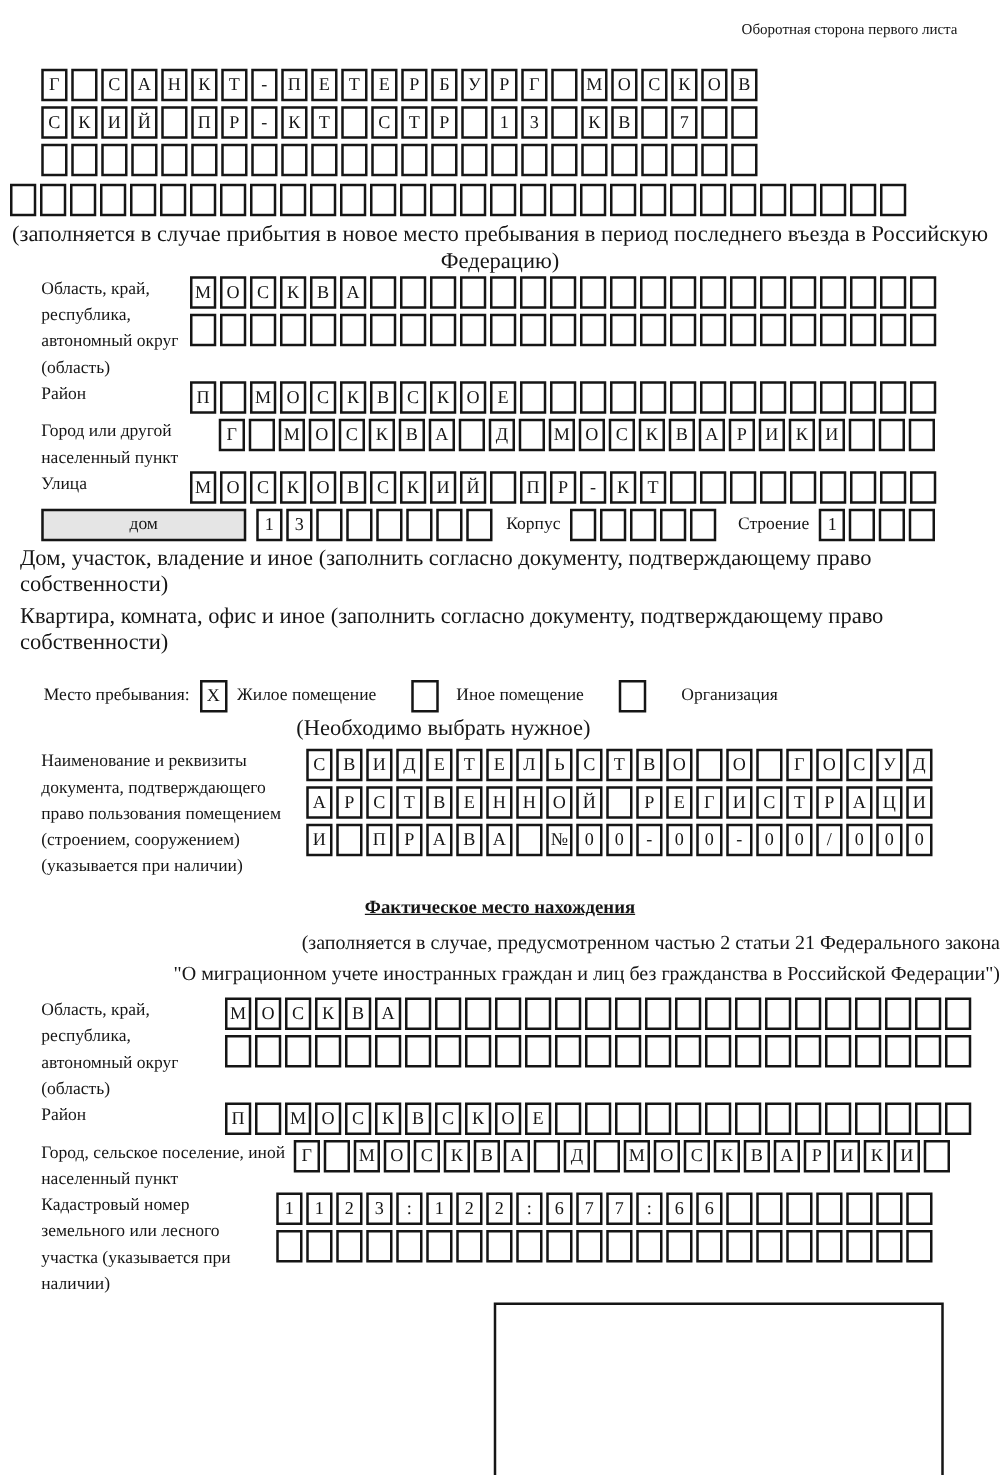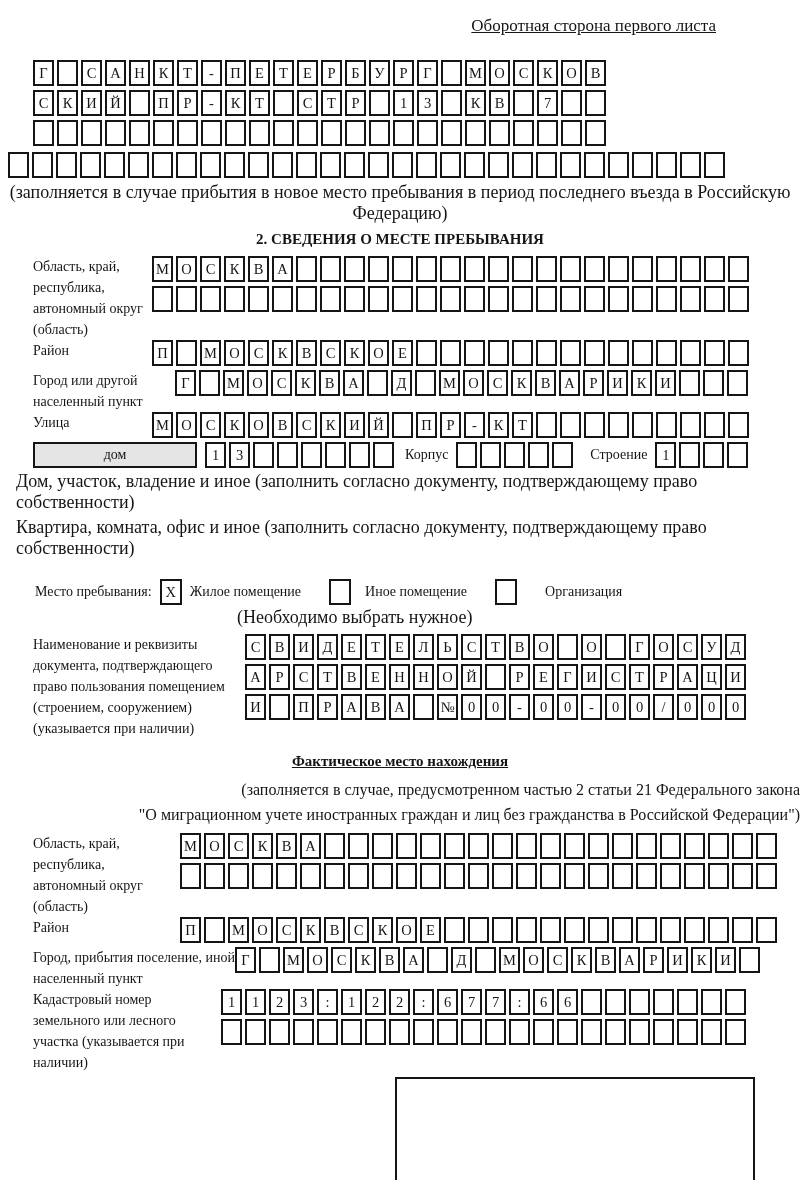--- a/index.html
+++ b/index.html
@@ -1,21 +1,21 @@
 <!DOCTYPE html>
 <html><head>
 <meta charset="utf-8">
 <style>
   html,body { margin:0; padding:0; background:#fff; }
   .page {
     width:800px; height:1180px; box-sizing:border-box; position:relative;
     font-family:"Liberation Serif","DejaVu Serif",serif; color:#151515;
     padding-top:16px; overflow:hidden; background:#fff;
   }
-  .hdr { text-align:right; padding-right:84px; font-size:17px; margin-bottom:24px;text-decoration:underline; }
+  .hdr { text-align:right; padding-right:34px; font-size:12px; margin-bottom:24px; }
   .frow { display:flex; align-items:flex-start; margin-left:33px; }
   .lbl { font-size:14px; line-height:1.5; flex-shrink:0; }
   .w142 { width:142px; } .w119 { width:119px; } .w212 { width:212px; }
   .w147 { width:147px; } .w202 { width:202px; } .w188 { width:188px; }
   .cellrow { white-space:nowrap; height:27px; margin-bottom:3px; }
   .cell {
     display:inline-block; box-sizing:border-box; width:21px; height:26px;
     border:2px solid #151515; margin-right:3px; text-align:center;
     font-size:14.5px; line-height:22px; vertical-align:top; background:#fff;
   }
@@ -56,21 +56,20 @@
   <div class="frow">
     <div>
       <div class="cellrow"><span class="cell">Г</span><span class="cell"></span><span class="cell">С</span><span class="cell">А</span><span class="cell">Н</span><span class="cell">К</span><span class="cell">Т</span><span class="cell">-</span><span class="cell">П</span><span class="cell">Е</span><span class="cell">Т</span><span class="cell">Е</span><span class="cell">Р</span><span class="cell">Б</span><span class="cell">У</span><span class="cell">Р</span><span class="cell">Г</span><span class="cell"></span><span class="cell">М</span><span class="cell">О</span><span class="cell">С</span><span class="cell">К</span><span class="cell">О</span><span class="cell">В</span></div>
       <div class="cellrow"><span class="cell">С</span><span class="cell">К</span><span class="cell">И</span><span class="cell">Й</span><span class="cell"></span><span class="cell">П</span><span class="cell">Р</span><span class="cell">-</span><span class="cell">К</span><span class="cell">Т</span><span class="cell"></span><span class="cell">С</span><span class="cell">Т</span><span class="cell">Р</span><span class="cell"></span><span class="cell">1</span><span class="cell">3</span><span class="cell"></span><span class="cell">К</span><span class="cell">В</span><span class="cell"></span><span class="cell">7</span><span class="cell"></span><span class="cell"></span></div>
       <div class="cellrow"><span class="cell"></span><span class="cell"></span><span class="cell"></span><span class="cell"></span><span class="cell"></span><span class="cell"></span><span class="cell"></span><span class="cell"></span><span class="cell"></span><span class="cell"></span><span class="cell"></span><span class="cell"></span><span class="cell"></span><span class="cell"></span><span class="cell"></span><span class="cell"></span><span class="cell"></span><span class="cell"></span><span class="cell"></span><span class="cell"></span><span class="cell"></span><span class="cell"></span><span class="cell"></span><span class="cell"></span></div>
     </div>
   </div>
   <div class="cellrow row4"><span class="cell"></span><span class="cell"></span><span class="cell"></span><span class="cell"></span><span class="cell"></span><span class="cell"></span><span class="cell"></span><span class="cell"></span><span class="cell"></span><span class="cell"></span><span class="cell"></span><span class="cell"></span><span class="cell"></span><span class="cell"></span><span class="cell"></span><span class="cell"></span><span class="cell"></span><span class="cell"></span><span class="cell"></span><span class="cell"></span><span class="cell"></span><span class="cell"></span><span class="cell"></span><span class="cell"></span><span class="cell"></span><span class="cell"></span><span class="cell"></span><span class="cell"></span><span class="cell"></span><span class="cell"></span></div>
   <div class="caption center mb2">(заполняется в случае прибытия в новое место пребывания в период последнего въезда в Российскую Федерацию)</div>
 
-  <div class="stitle">2. СВЕДЕНИЯ О МЕСТЕ ПРЕБЫВАНИЯ</div>
 
   <div class="frow">
     <div class="lbl w119">Область, край, республика, автономный округ (область)</div>
     <div>
       <div class="cellrow"><span class="cell">М</span><span class="cell">О</span><span class="cell">С</span><span class="cell">К</span><span class="cell">В</span><span class="cell">А</span><span class="cell"></span><span class="cell"></span><span class="cell"></span><span class="cell"></span><span class="cell"></span><span class="cell"></span><span class="cell"></span><span class="cell"></span><span class="cell"></span><span class="cell"></span><span class="cell"></span><span class="cell"></span><span class="cell"></span><span class="cell"></span><span class="cell"></span><span class="cell"></span><span class="cell"></span><span class="cell"></span><span class="cell"></span></div>
       <div class="cellrow"><span class="cell"></span><span class="cell"></span><span class="cell"></span><span class="cell"></span><span class="cell"></span><span class="cell"></span><span class="cell"></span><span class="cell"></span><span class="cell"></span><span class="cell"></span><span class="cell"></span><span class="cell"></span><span class="cell"></span><span class="cell"></span><span class="cell"></span><span class="cell"></span><span class="cell"></span><span class="cell"></span><span class="cell"></span><span class="cell"></span><span class="cell"></span><span class="cell"></span><span class="cell"></span><span class="cell"></span><span class="cell"></span></div>
     </div>
   </div>
 
   <div class="frow">
@@ -120,21 +119,21 @@
       <div class="cellrow"><span class="cell"></span><span class="cell"></span><span class="cell"></span><span class="cell"></span><span class="cell"></span><span class="cell"></span><span class="cell"></span><span class="cell"></span><span class="cell"></span><span class="cell"></span><span class="cell"></span><span class="cell"></span><span class="cell"></span><span class="cell"></span><span class="cell"></span><span class="cell"></span><span class="cell"></span><span class="cell"></span><span class="cell"></span><span class="cell"></span><span class="cell"></span><span class="cell"></span><span class="cell"></span><span class="cell"></span><span class="cell"></span></div>
     </div>
   </div>
 
   <div class="frow">
     <div class="lbl w147">Район</div>
     <div class="cellrow"><span class="cell">П</span><span class="cell"></span><span class="cell">М</span><span class="cell">О</span><span class="cell">С</span><span class="cell">К</span><span class="cell">В</span><span class="cell">С</span><span class="cell">К</span><span class="cell">О</span><span class="cell">Е</span><span class="cell"></span><span class="cell"></span><span class="cell"></span><span class="cell"></span><span class="cell"></span><span class="cell"></span><span class="cell"></span><span class="cell"></span><span class="cell"></span><span class="cell"></span><span class="cell"></span><span class="cell"></span><span class="cell"></span><span class="cell"></span></div>
   </div>
 
   <div class="frow">
-    <div class="lbl w202">Город, прибытия поселение, иной населенный пункт</div>
+    <div class="lbl w202">Город, сельское поселение, иной населенный пункт</div>
     <div class="cellrow"><span class="cell">Г</span><span class="cell"></span><span class="cell">М</span><span class="cell">О</span><span class="cell">С</span><span class="cell">К</span><span class="cell">В</span><span class="cell">А</span><span class="cell"></span><span class="cell">Д</span><span class="cell"></span><span class="cell">М</span><span class="cell">О</span><span class="cell">С</span><span class="cell">К</span><span class="cell">В</span><span class="cell">А</span><span class="cell">Р</span><span class="cell">И</span><span class="cell">К</span><span class="cell">И</span><span class="cell"></span></div>
   </div>
 
   <div class="frow">
     <div class="lbl w188">Кадастровый номер земельного или лесного участка (указывается при наличии)</div>
     <div>
       <div class="cellrow"><span class="cell">1</span><span class="cell">1</span><span class="cell">2</span><span class="cell">3</span><span class="cell">:</span><span class="cell">1</span><span class="cell">2</span><span class="cell">2</span><span class="cell">:</span><span class="cell">6</span><span class="cell">7</span><span class="cell">7</span><span class="cell">:</span><span class="cell">6</span><span class="cell">6</span><span class="cell"></span><span class="cell"></span><span class="cell"></span><span class="cell"></span><span class="cell"></span><span class="cell"></span><span class="cell"></span></div>
       <div class="cellrow"><span class="cell"></span><span class="cell"></span><span class="cell"></span><span class="cell"></span><span class="cell"></span><span class="cell"></span><span class="cell"></span><span class="cell"></span><span class="cell"></span><span class="cell"></span><span class="cell"></span><span class="cell"></span><span class="cell"></span><span class="cell"></span><span class="cell"></span><span class="cell"></span><span class="cell"></span><span class="cell"></span><span class="cell"></span><span class="cell"></span><span class="cell"></span><span class="cell"></span></div>
     </div>
   </div>

